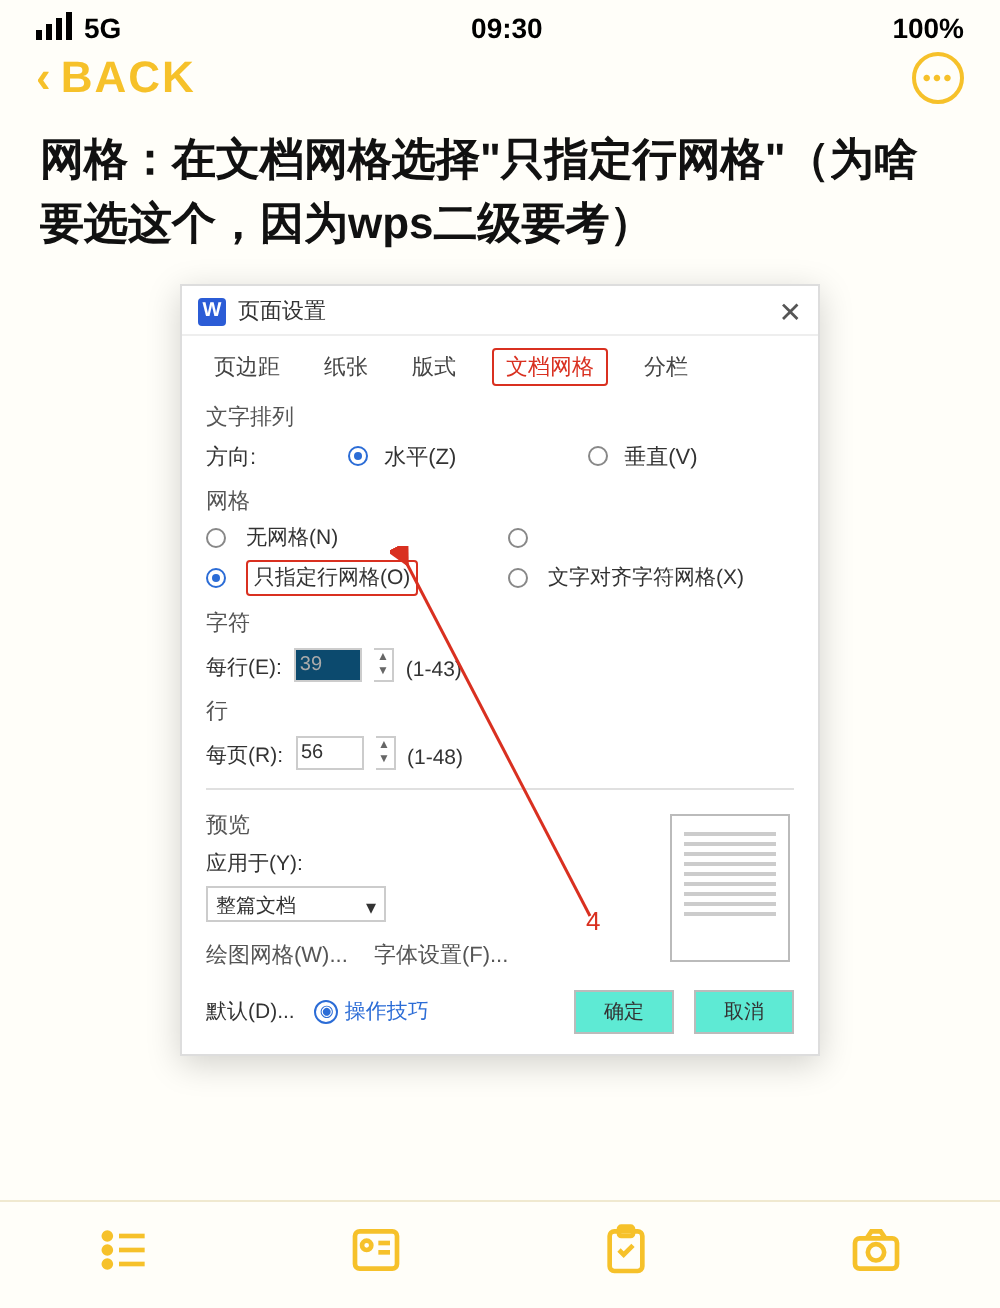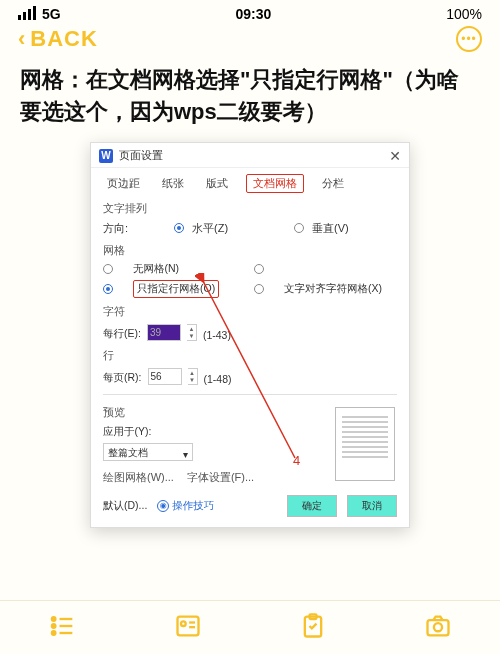--- a/index.html
+++ b/index.html
@@ -2,45 +2,45 @@
 <html><head>
 <meta charset="utf-8">
 <style>
 *{margin:0;padding:0;box-sizing:border-box;font-family:-apple-system,"PingFang SC","Microsoft YaHei",sans-serif}
 body{width:500px;height:654px;background:#fffef9;position:relative;overflow:hidden}
 .status-bar{display:flex;align-items:flex-start;padding:6px 18px 2px;font-size:14px;font-weight:600}
 .signal{display:inline-flex;align-items:flex-end;gap:2px;margin-right:6px}
 .signal i{width:3px;background:#000;display:inline-block}
 .signal i:nth-child(1){height:5px}.signal i:nth-child(2){height:8px}.signal i:nth-child(3){height:11px}.signal i:nth-child(4){height:14px}
 .st-time{flex:1;text-align:center}
-.st-bat{font-weight:400}
+.st-bat{font-weight:700}
 .nav-row{display:flex;align-items:center;padding:2px 18px 8px}
 .back{color:#f6c12a;font-size:22px;font-weight:700;letter-spacing:1px;display:flex;align-items:center;gap:4px}
 .back-chev{font-size:22px;font-weight:700}
 .more{margin-left:auto;width:26px;height:26px;border:2px solid #f6c12a;border-radius:50%;display:flex;align-items:center;justify-content:center;color:#f6c12a;font-size:12px;letter-spacing:1px}
 .heading{padding:4px 20px 10px;font-size:22px;font-weight:700;line-height:1.45;color:#111}
 .shot-wrap{display:flex;justify-content:center;padding:4px 0}
 .dialog{width:320px;background:#fff;border:1px solid #ddd;box-shadow:0 4px 16px rgba(0,0,0,.18);font-size:11px;color:#333;position:relative;padding-bottom:10px}
 .dlg-title{display:flex;align-items:center;padding:5px 8px 3px;border-bottom:1px solid #eee}
 .wlogo{width:14px;height:14px;background:#2b5cd6;color:#fff;font-size:10px;font-weight:700;display:flex;align-items:center;justify-content:center;margin-right:6px;border-radius:2px}
 .dlg-x{margin-left:auto;font-size:14px;color:#555}
 .tabs{display:flex;gap:14px;padding:6px 12px 4px;font-size:11px;color:#444}
 .tab{padding:2px 4px}
 .tab.active{border:1.5px solid #d93020;color:#d93020;border-radius:2px;padding:1px 6px}
 .section-lbl{padding:4px 12px 2px;color:#555}
 .row{display:flex;align-items:center;padding:3px 12px;gap:8px}
 .radio{width:10px;height:10px;border:1px solid #888;border-radius:50%;display:inline-block;position:relative;flex-shrink:0}
 .radio.checked{border-color:#2b6cd6}
 .radio.checked::after{content:"";position:absolute;inset:2px;border-radius:50%;background:#2b6cd6}
 .grid-opts{display:grid;grid-template-columns:1fr 1fr;gap:4px 8px;padding:2px 12px}
-.opt{display:flex;align-items:center;gap:20px;font-size:10.5px}
+.opt{display:flex;align-items:center;gap:10px;font-size:10.5px}
 .hl{border:1.5px solid #d93020;border-radius:2px;padding:1px 3px}
 .field-row{display:flex;align-items:flex-end;gap:6px;padding:3px 12px;font-size:10.5px}
 .num-in{width:34px;height:17px;border:1px solid #ccc;background:#fff;font-size:10px;padding:0 2px;display:flex;align-items:center}
-.num-in.disabled{background:#4c1d95;color:#aaa}
+.num-in.disabled{background:#0c4a6e;color:#aaa}
 .spin{width:10px;height:17px;display:flex;flex-direction:column;border:1px solid #ccc;border-left:none}
 .spin i{flex:1;font-size:6px;display:flex;align-items:center;justify-content:center;font-style:normal;color:#666}
 .divider{height:1px;background:#e0e0e0;margin:6px 12px}
 .preview-box{position:absolute;right:14px;bottom:46px;width:60px;height:74px;border:1px solid #bbb;background:#fff;padding:8px 6px;display:flex;flex-direction:column;gap:3px}
 .preview-box i{height:2px;background:#ccc;display:block}
 .apply-sel{width:90px;height:18px;border:1px solid #ccc;display:flex;align-items:flex-end;padding:0 4px;font-size:10px;justify-content:space-between;margin-top:2px}
 .dlg-links{padding:6px 12px 4px;font-size:11px;color:#555}
 .dlg-bottom{display:flex;align-items:center;padding:6px 12px 0;gap:10px;font-size:10.5px}
 .hint{color:#2b6cd6;display:flex;align-items:center;gap:3px}
 .hint-ico{width:12px;height:12px;border:1px solid #2b6cd6;border-radius:50%;display:flex;align-items:center;justify-content:center;font-size:8px}

